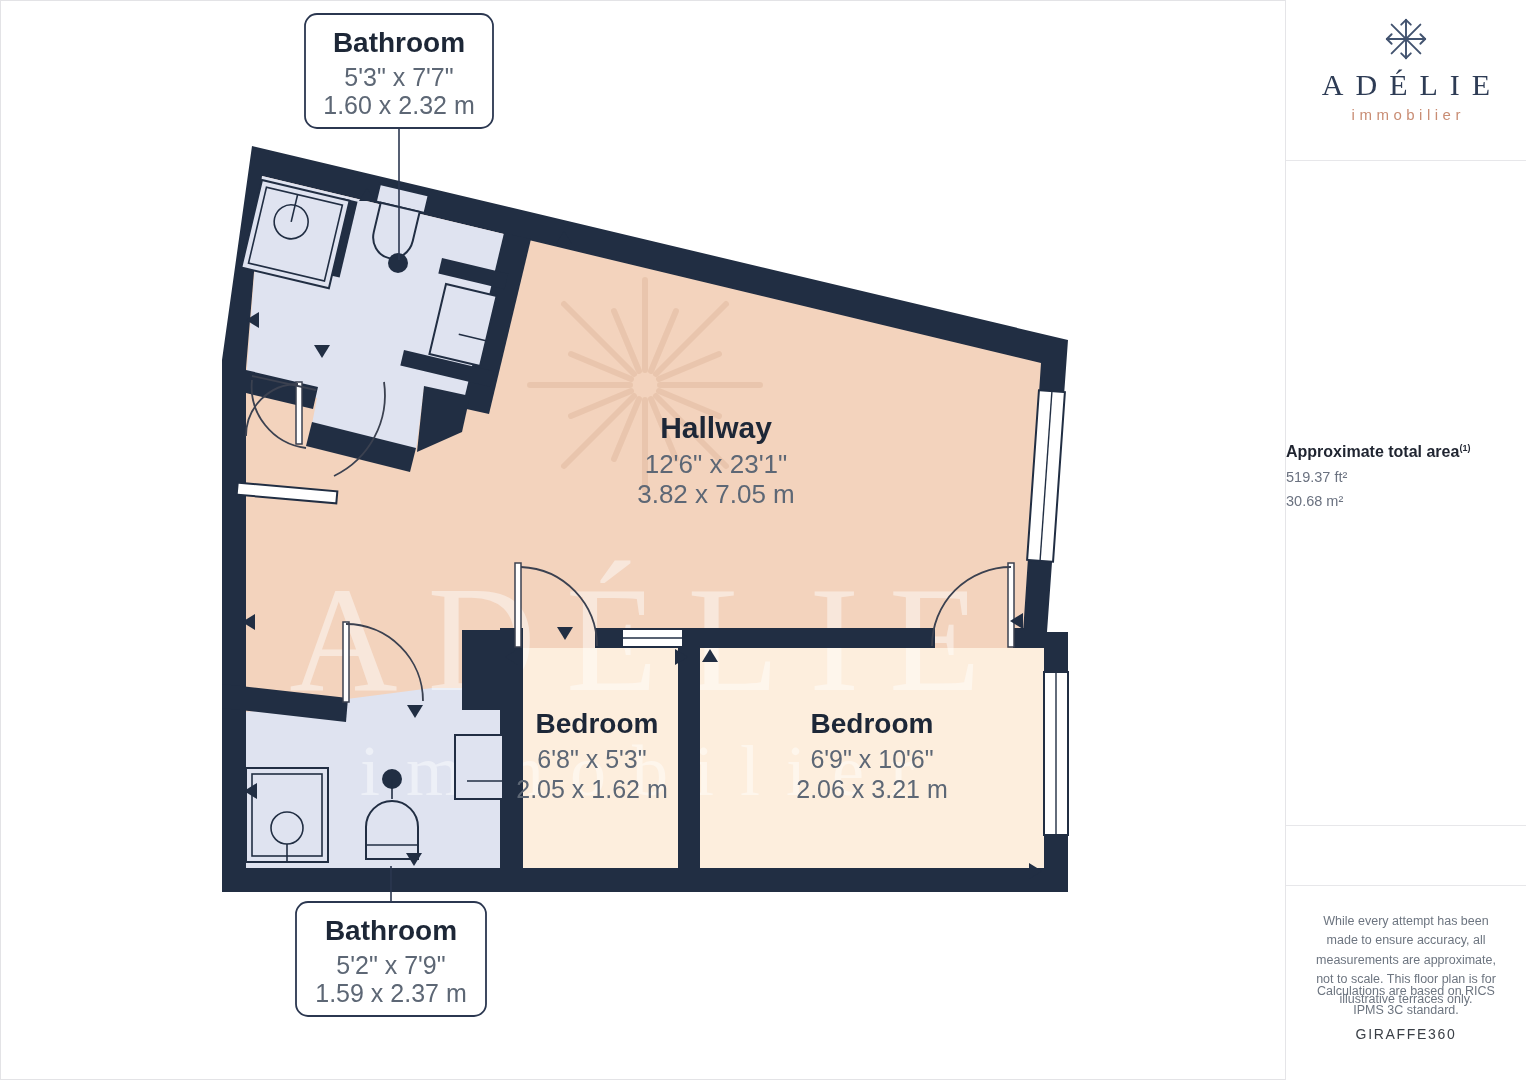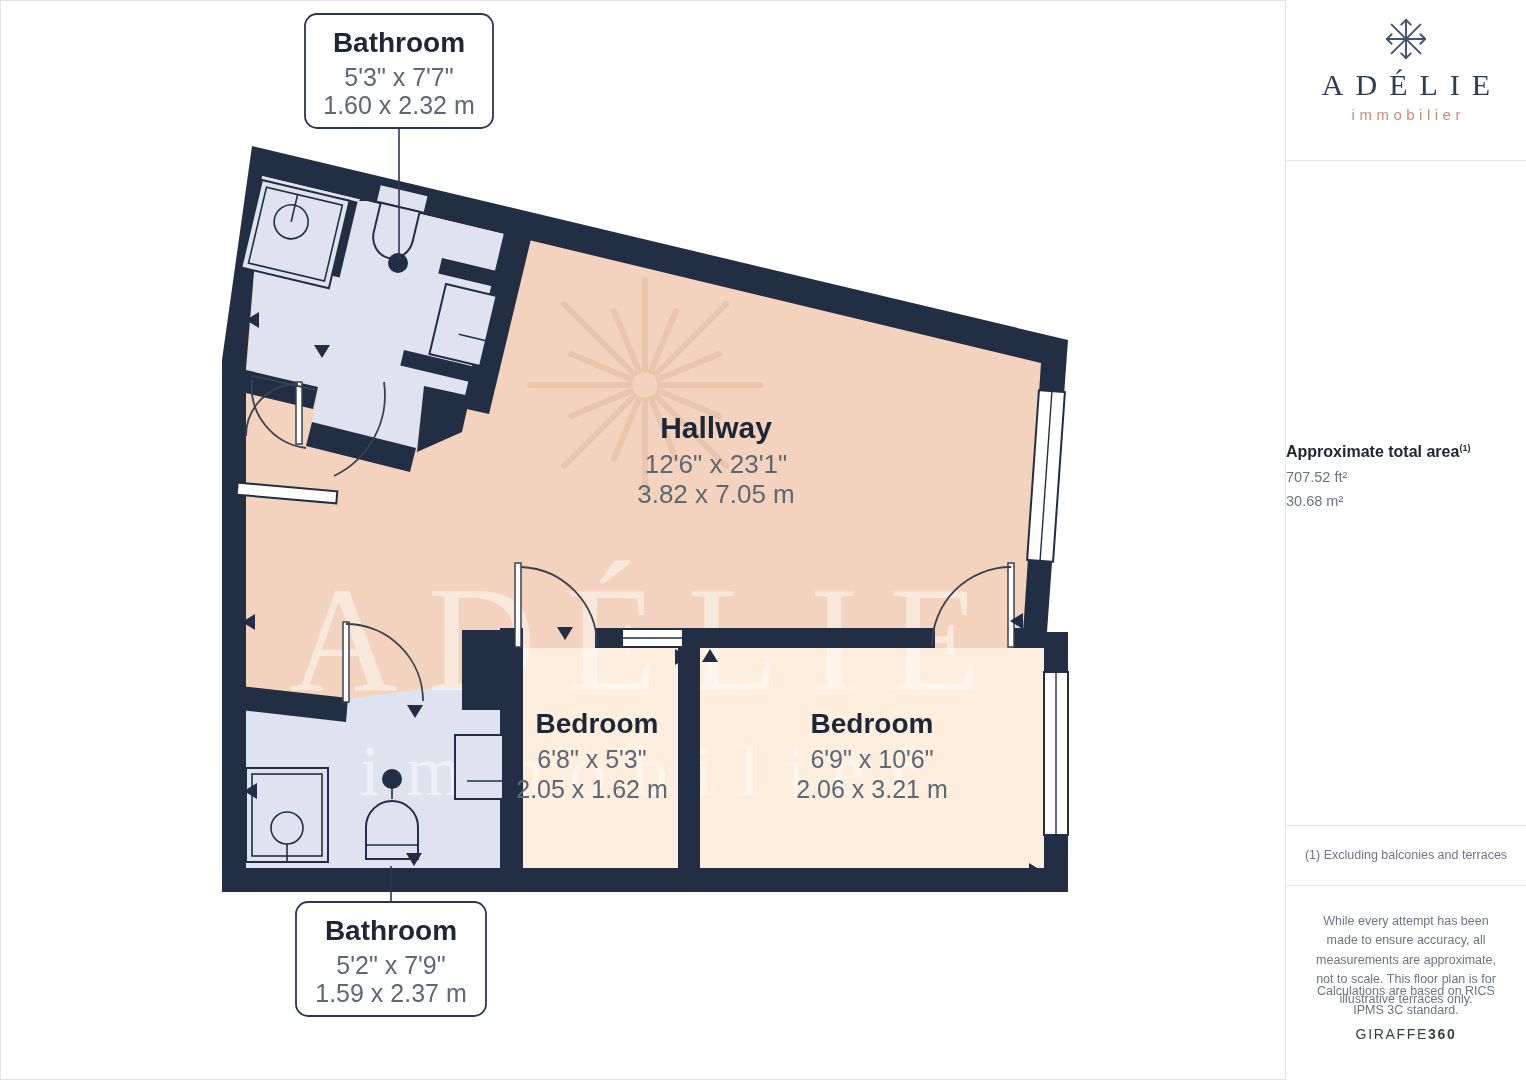--- a/index.html
+++ b/index.html
@@ -49,21 +49,21 @@
   .area-title sup{font-size:9px;font-weight:700}
   .area-val{font-size:14.5px;color:#6b7280;margin-top:8px}
   .footnote{position:absolute;top:826px;height:58px;width:100%;display:flex;align-items:center;
             justify-content:center;font-size:12.5px;color:#6d7580;text-align:center;padding:0 14px}
   .disclaimer{position:absolute;width:100%;text-align:center;font-size:12.5px;line-height:1.55;
               color:#6d7580;padding:0 24px}
   .disc-1{top:912px}
   .disc-2{top:982px}
   .brand{position:absolute;top:1026px;width:100%;text-align:center;font-size:14px;
          letter-spacing:.12em;color:#3a3f46}
-  .brand b{font-weight:700}
+  .brand b{font-weight:400}
 </style>
 </head>
 <body>
 
 <div class="stage">
 
   <div class="plan-area">
     <svg viewBox="0 0 1285 1080" width="1285" height="1080">
 
       <path class="f-wall" d="M252,146 L1068,340 L1047,632 L1068,632 L1068,892 L222,892 L222,360 Z"></path>
@@ -261,26 +261,25 @@
       <div class="logo-name">ADÉLIE</div>
       <div class="logo-tagline">immobilier</div>
     </div>
 
     <div class="sb-divider" style="top:160px"></div>
 
     <div class="area-block">
       <div class="area-title">
         <span>Approximate total area</span><sup>(1)</sup>
       </div>
-      <div class="area-val">707.52 ft²</div>
+      <div class="area-val">519.37 ft²</div>
       <div class="area-val">30.68 m²</div>
     </div>
 
     <div class="sb-divider" style="top:825px"></div>
-    <div class="footnote">(1) Excluding balconies and terraces</div>
     <div class="sb-divider" style="top:885px"></div>
 
     <div class="disclaimer disc-1">While every attempt has been made to ensure accuracy, all measurements are approximate, not to scale. This floor plan is for illustrative terraces only.</div>
     <div class="disclaimer disc-2">Calculations are based on RICS IPMS 3C standard.</div>
 
     <div class="brand">
       <span>GIRAFFE</span><b>360</b>
     </div>
   </aside>
 </div>

